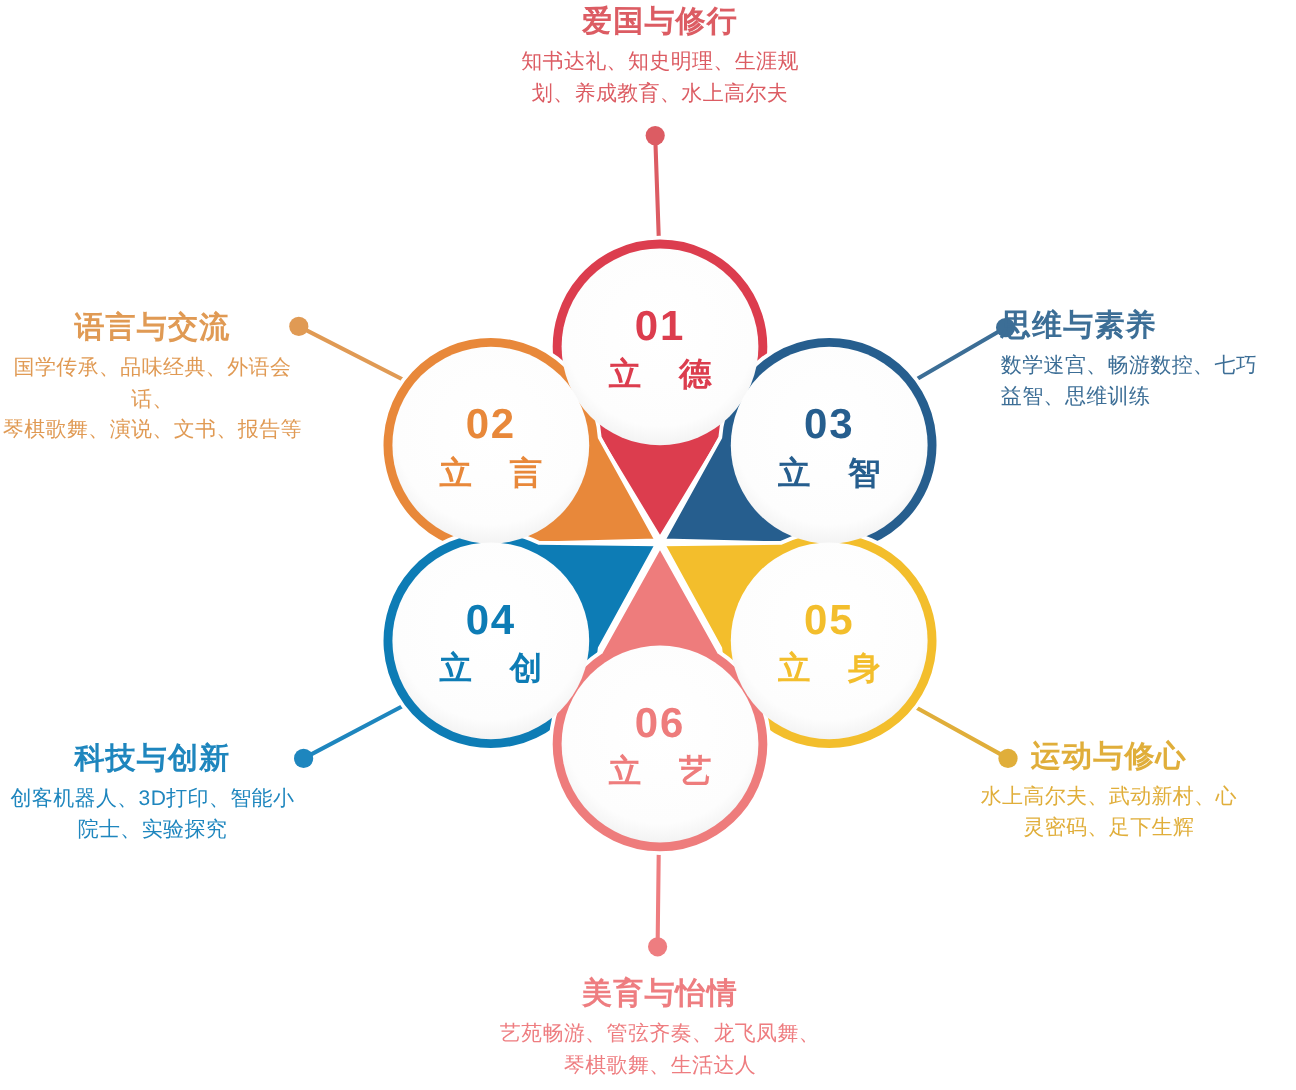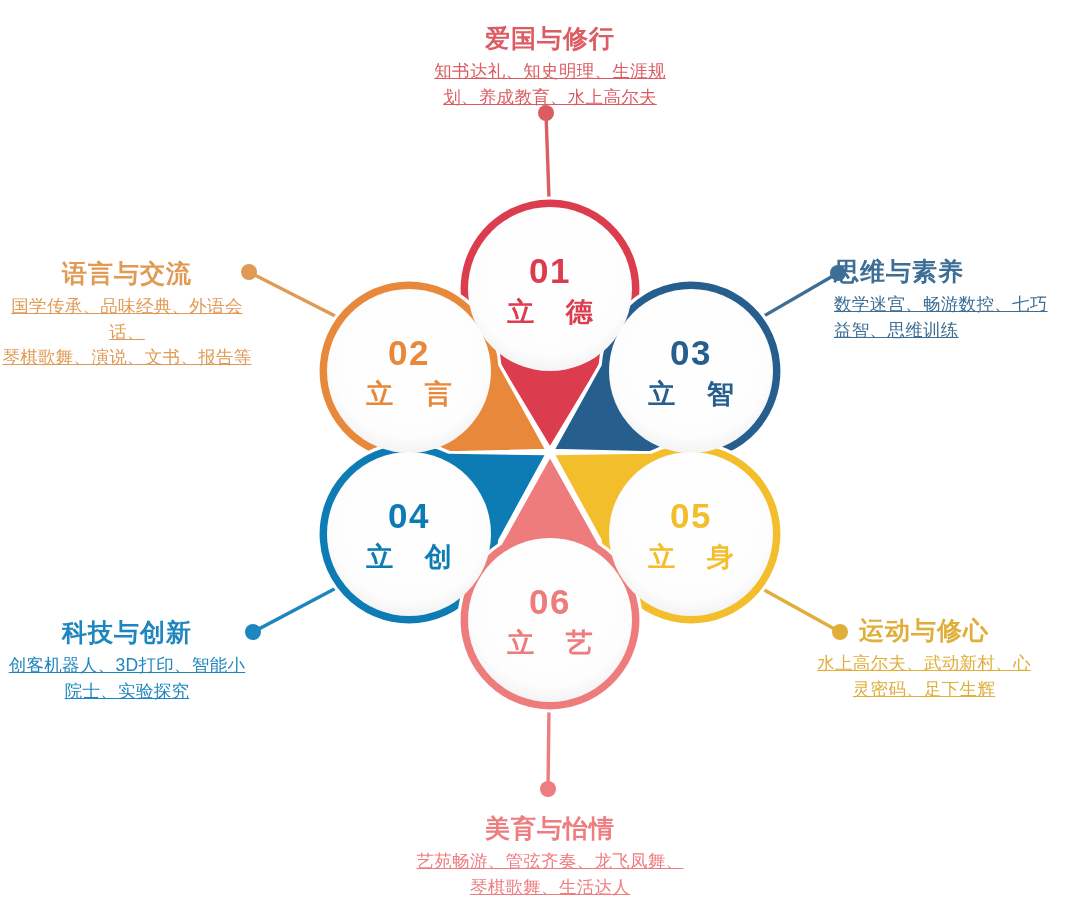--- a/index.html
+++ b/index.html
@@ -32,24 +32,23 @@
     letter-spacing: 1px;
     margin-bottom: 3px;
     display: block;
     white-space: nowrap;
   }
   .callout .c-desc {
     font-size: 17.5px;
     font-weight: normal;
     letter-spacing: 0.3px;
     display: block;
-    text-decoration: underline;
   }
   
-  #callout-top    { left: 382px; top: 20px;   width: 336px; }
+  #callout-top    { left: 382px; top: 0;   width: 336px; }
   #callout-left-upper  { left: 2px;   top: 255px; width: 250px; text-align: center; }
   #callout-right-upper { left: 834px; top: 253px; width: 244px; text-align: left; }
   #callout-left-lower  { left: 2px;   top: 614px; width: 250px; text-align: center; }
   #callout-right-lower { left: 802px; top: 612px; width: 244px; text-align: center; }
   #callout-bottom { left: 382px; top: 810px; width: 336px; }
 </style>
 </head>
 <body>
 
 <div id="stage">

